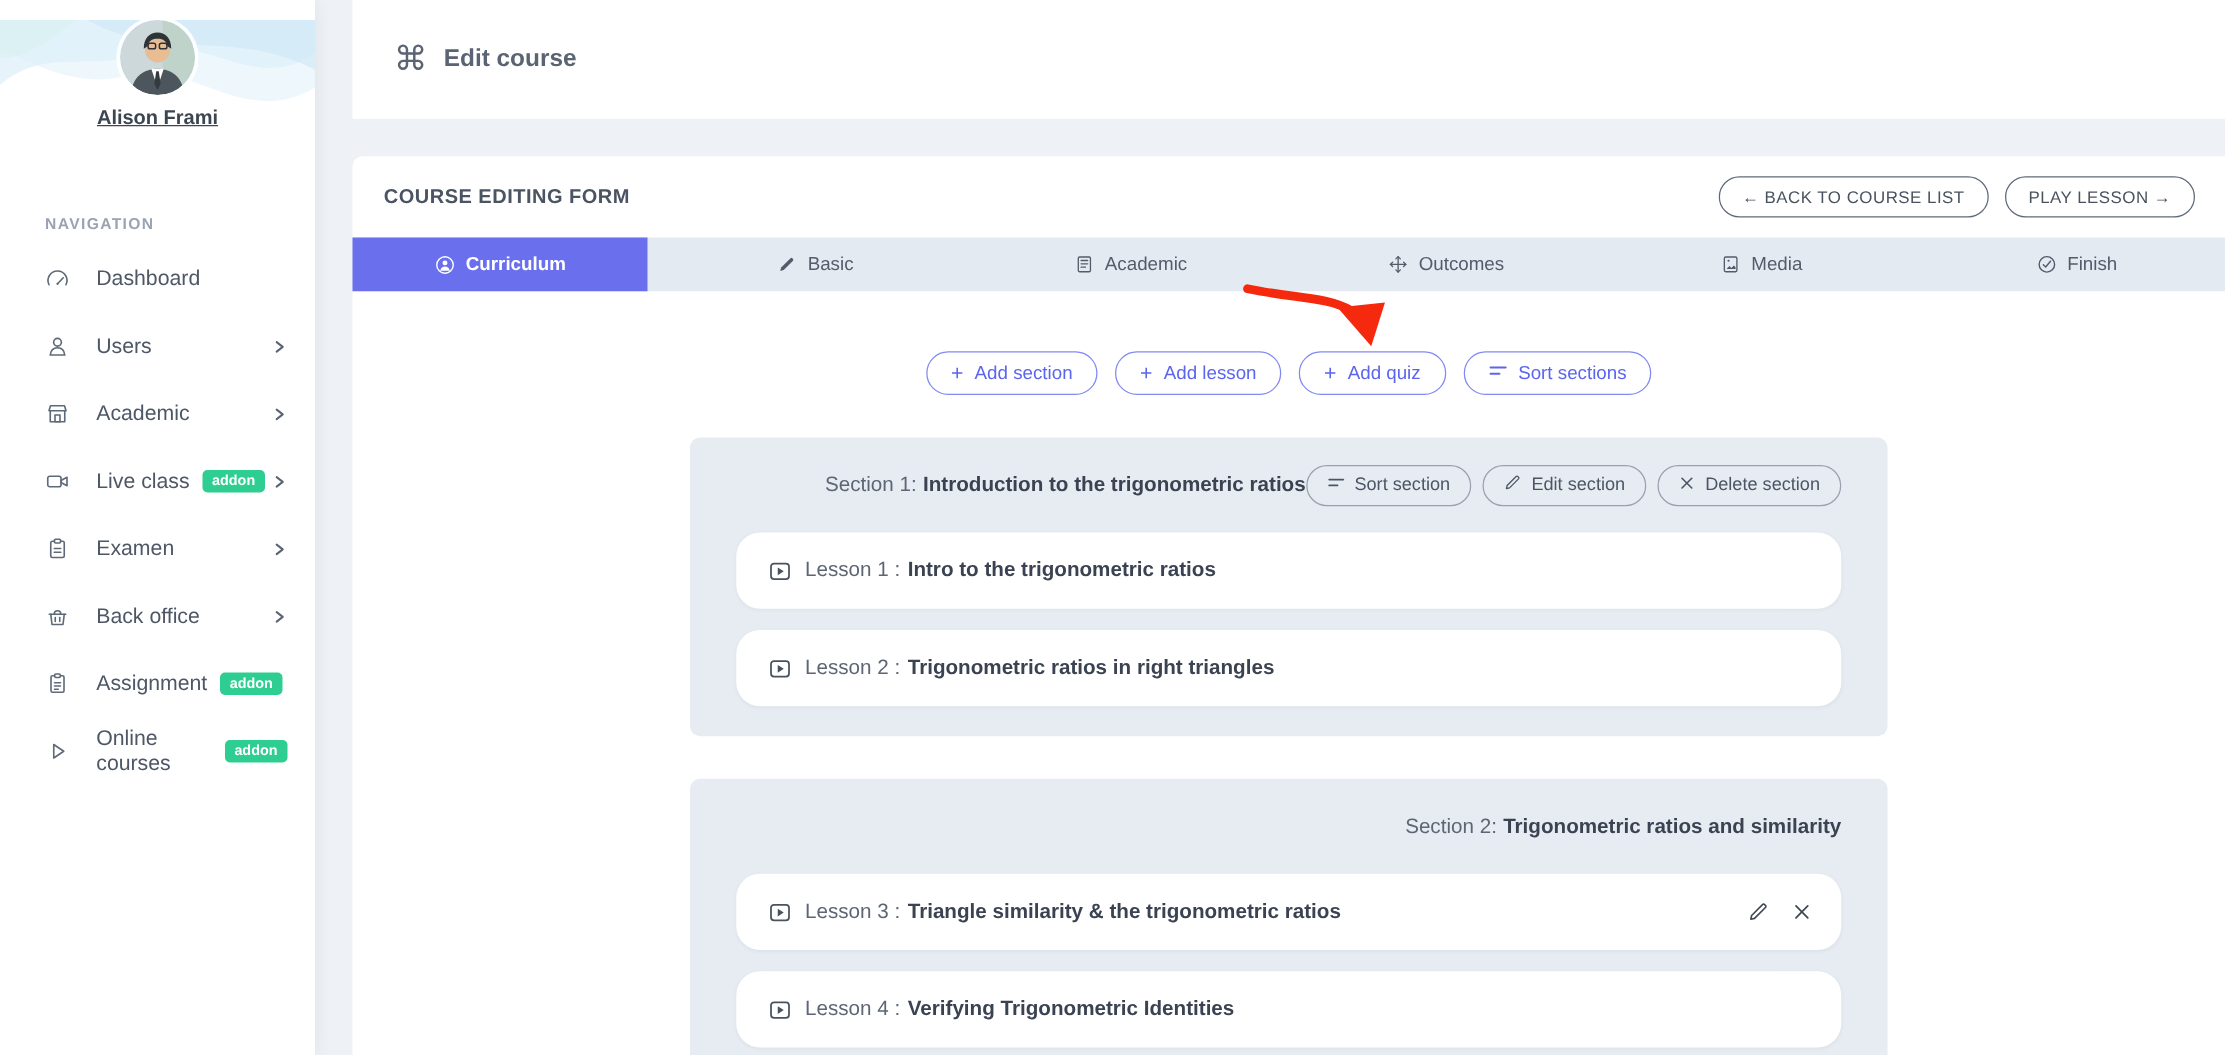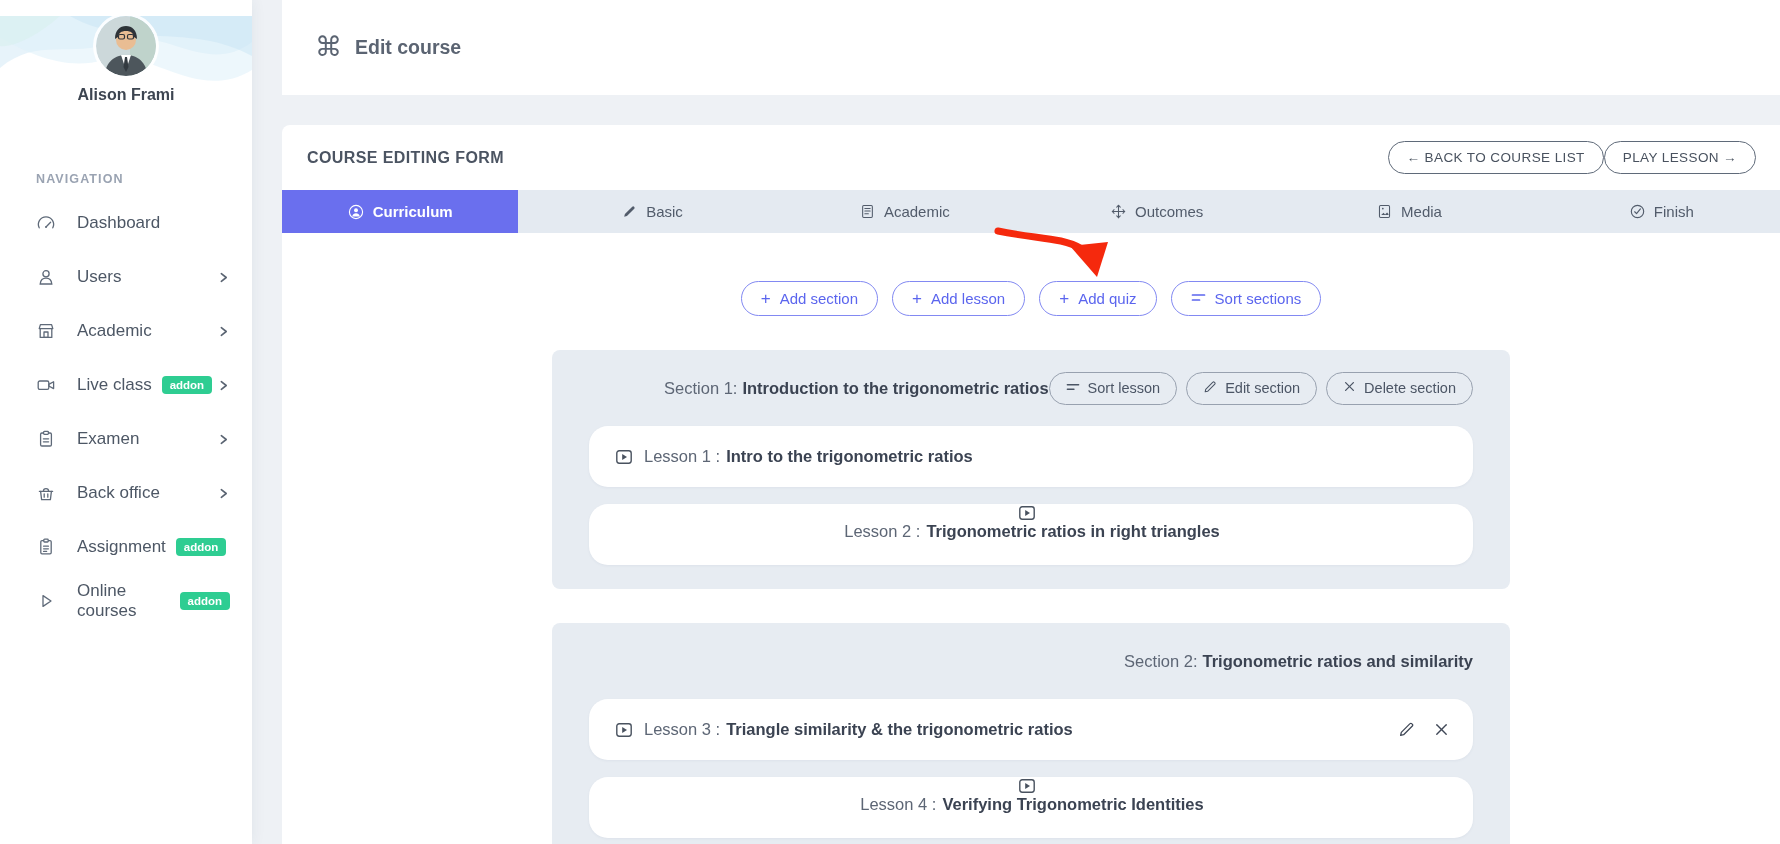--- a/index.html
+++ b/index.html
@@ -20,21 +20,21 @@
   }
   .sidebar-header { position: relative; height: 120px; }
   .waves { position: absolute; left: 0; top: 0; width: 252px; height: 112px; }
   .avatar {
     position: relative; z-index: 2; width: 60px; height: 60px;
     border-radius: 50%; overflow: hidden; margin: 16px auto 0;
     box-shadow: 0 0 0 3px rgba(255,255,255,.9);
   }
   .user-name {
     position: relative; z-index: 2; text-align: center; margin-top: 10px;
-    font-size: 16px; font-weight: 700; color: #3d4551;
+    font-size: 16px; font-weight: 700; color: #3d4551; text-decoration: underline;
   }
   .nav-caption {
     margin: 36px 0 10px 36px; font-size: 12.5px; font-weight: 700;
     letter-spacing: 1.1px; color: #9aa3b2;
   }
   .nav-item {
     display: flex; align-items: center; height: 54px;
     padding: 0 22px 0 36px; cursor: pointer;
   }
   .nav-ic { width: 20px; height: 20px; margin-right: 21px; flex: 0 0 auto; display: flex; }
@@ -56,21 +56,21 @@
 
   .card {
     margin-top: 30px; background: #fff; border-radius: 8px 0 0 0;
     min-height: 719px;
   }
   .card-header {
     height: 65px; display: flex; align-items: center; justify-content: space-between;
     padding: 0 24px 0 25px;
   }
   .card-title { font-size: 16px; font-weight: 700; letter-spacing: .4px; color: #4b5462; }
-  .header-actions { display: flex; }
+  .header-actions { display: flex; gap: 13px; }
   .btn-pill-dark {
     border: 1px solid #5f6a79; border-radius: 18px; background: #fff;
     font-family: inherit; font-size: 13.5px; letter-spacing: .4px; color: #49525f;
     padding: 8px 18px; cursor: pointer; white-space: nowrap;
   }
 
   .tabbar { display: flex; height: 43px; background: #e4eaf1; gap: 16px; }
   .tab {
     flex: 1 1 0; display: flex; align-items: center; justify-content: center;
     gap: 9px; font-size: 15px; color: #525c6b; cursor: pointer;
@@ -107,21 +107,21 @@
     border: 1px solid #98a1af; border-radius: 17px; background: transparent;
     color: #4b5565; font-family: inherit; font-size: 14.5px; padding: 0 16px;
     cursor: pointer; white-space: nowrap;
   }
   .lesson-card {
     background: #fff; border-radius: 19px; height: 61px;
     display: flex; align-items: center; padding: 0 24px 0 26px;
     margin-bottom: 17px; box-shadow: 0 1px 3px rgba(40,60,90,.05);
     cursor: pointer;
   }
-  .lesson-card:last-child { margin-bottom: 0; flex-direction: column; }
+  .lesson-card:last-child { margin-bottom: 0; }
   .lesson-ic { display: flex; margin-right: 11px; }
   .lesson-text { font-size: 16.5px; color: #5d6675; }
   .lesson-text b { color: #3b4352; margin-left: 6px; }
   .row-icons { margin-left: auto; display: flex; align-items: center; gap: 19px; }
   .row-icons span { display: flex; cursor: pointer; }
 
   svg { flex: 0 0 auto; }
 </style>
 </head>
 <body>
@@ -396,21 +396,21 @@
           <div class="section-title">
             <span>Section 1:</span><b>Introduction to the trigonometric ratios</b>
           </div>
           <div class="section-actions">
             <button class="btn-pill-gray">
               <span>
                 <svg width="14" height="14" viewBox="0 0 15 15" stroke="#4b5565" stroke-width="1.6" stroke-linecap="round">
                     <path d="M1.5,5 H13.5"></path>
                     <path d="M1.5,10 H8.5"></path>
                   </svg></span>
-              <span>Sort lesson</span>
+              <span>Sort section</span>
             </button>
             <button class="btn-pill-gray">
               <span>
                 <svg width="14" height="14" viewBox="0 0 16 16" fill="none" stroke="#4b5565" stroke-width="1.2" stroke-linejoin="round">
                     <path d="M2.5,13.5 l0.6,-2.8 8.2,-8.2 a1.1,1.1 0 0 1 1.6,0 l0.6,0.6 a1.1,1.1 0 0 1 0,1.6 l-8.2,8.2 z"></path>
                   </svg></span>
               <span>Edit section</span>
             </button>
             <button class="btn-pill-gray">
               <span>

